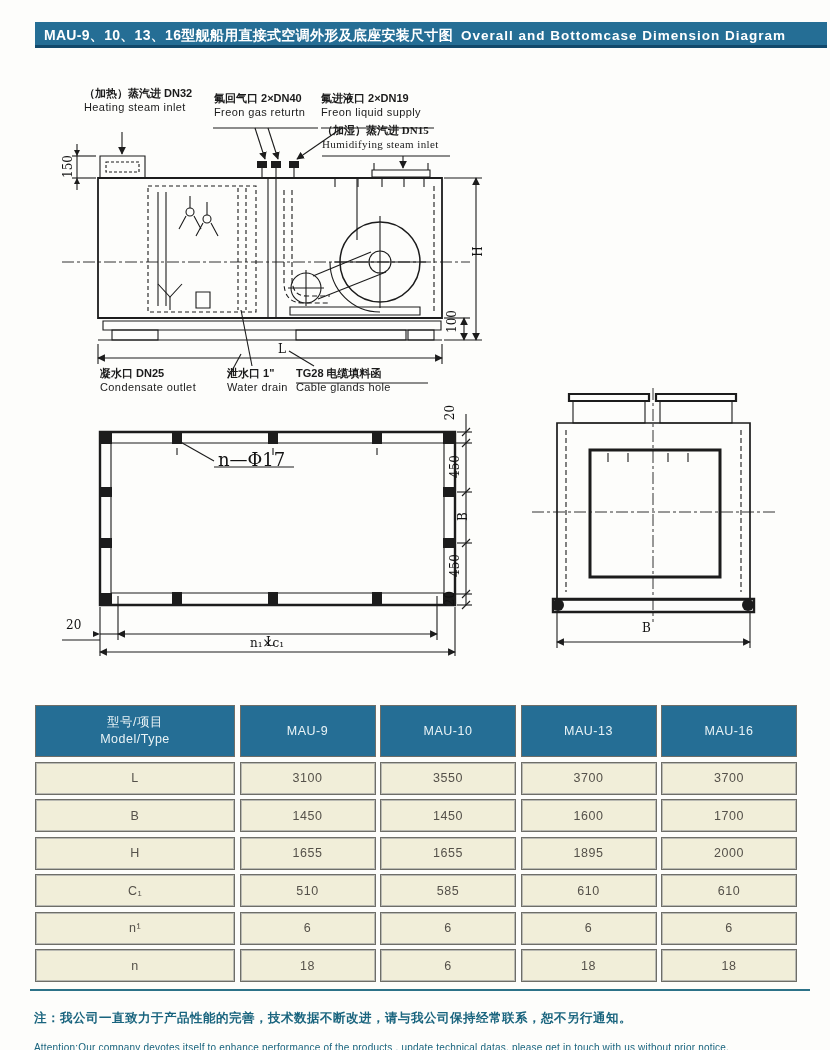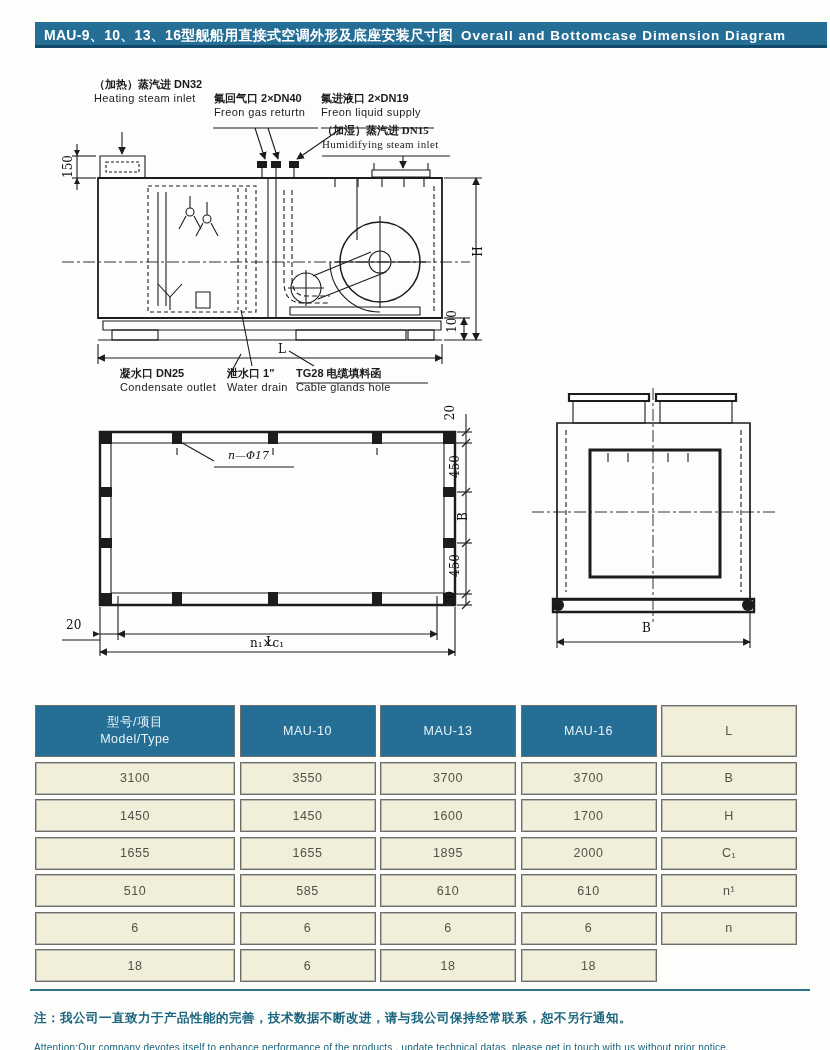--- a/index.html
+++ b/index.html
@@ -210,69 +210,70 @@
       <rect x="100" y="487" width="12" height="10"></rect>
         <rect x="100" y="538" width="12" height="10"></rect>
       <rect x="443" y="487" width="12" height="10"></rect>
         <rect x="443" y="538" width="12" height="10"></rect>
 
       <circle cx="558" cy="605" r="6"></circle>
         <circle cx="748" cy="605" r="6"></circle>
     </g>
   </svg>
 
-  <div class="lbl co" style="left:84px;top:78px;margin-left:10px;">
+  <div class="lbl co" style="left:84px;top:87px;">
     <div class="zh">（加热）蒸汽进 DN32</div>
     <div class="en">Heating steam inlet</div>
   </div>
   <div class="lbl co" style="left:214px;top:92px;">
     <div class="zh">氟回气口 2×DN40</div>
     <div class="en">Freon gas returtn</div>
   </div>
   <div class="lbl co" style="left:321px;top:92px;">
     <div class="zh">氟进液口 2×DN19</div>
     <div class="en">Freon liquid supply</div>
   </div>
   <div class="lbl co" style="left:322px;top:124px;font-family:Liberation Serif, serif;">
     <div class="zh">（加湿）蒸汽进 DN15</div>
     <div class="en">Humidifying steam inlet</div>
   </div>
-  <div class="lbl co" style="left:120px;top:367px;">
+  <div class="lbl co" style="left:100px;top:367px;">
     <div class="zh">凝水口 DN25</div>
     <div class="en">Condensate outlet</div>
   </div>
   <div class="lbl co" style="left:227px;top:367px;">
     <div class="zh">泄水口 1"</div>
     <div class="en">Water drain</div>
   </div>
   <div class="lbl co" style="left:296px;top:367px;">
     <div class="zh">TG28 电缆填料函</div>
     <div class="en">Cable glands hole</div>
   </div>
 
   <div class="lbl dim rot" style="left:53px;top:159px;">150</div>
   <div class="lbl dim rot" style="left:463px;top:244px;">H</div>
   <div class="lbl dim rot" style="left:437px;top:314px;">100</div>
   <div class="lbl dim" style="left:278px;top:342px;">L</div>
-  <div class="lbl dim" style="left:228px;top:449px;font-size:11px;font-style:italic;">n—Φ17</div>
+  <div class="lbl dim" style="left:218px;top:449px;font-size:18px;">n—Φ17</div>
   <div class="lbl dim rot" style="left:435px;top:405px;">20</div>
   <div class="lbl dim rot" style="left:440px;top:459px;">450</div>
   <div class="lbl dim rot" style="left:448px;top:509px;">B</div>
   <div class="lbl dim rot" style="left:440px;top:558px;">450</div>
   <div class="lbl dim rot" style="left:435px;top:591px;">20</div>
   <div class="lbl dim" style="left:66px;top:618px;">20</div>
   <div class="lbl dim" style="left:250px;top:636px;">n₁×c₁</div>
   <div class="lbl dim" style="left:266px;top:635px;">L</div>
   <div class="lbl dim" style="left:642px;top:621px;">B</div>
 
   <div class="spec-table">
     <div class="cell head">
       <div>型号/项目</div>
       <div>Model/Type</div>
     </div>
+    <div class="cell head">MAU-9</div>
     <div class="cell head">MAU-10</div>
     <div class="cell head">MAU-13</div>
     <div class="cell head">MAU-16</div>
 
     <div class="cell">L</div>
     <div class="cell">3100</div>
     <div class="cell">3550</div>
     <div class="cell">3700</div>
     <div class="cell">3700</div>
 

